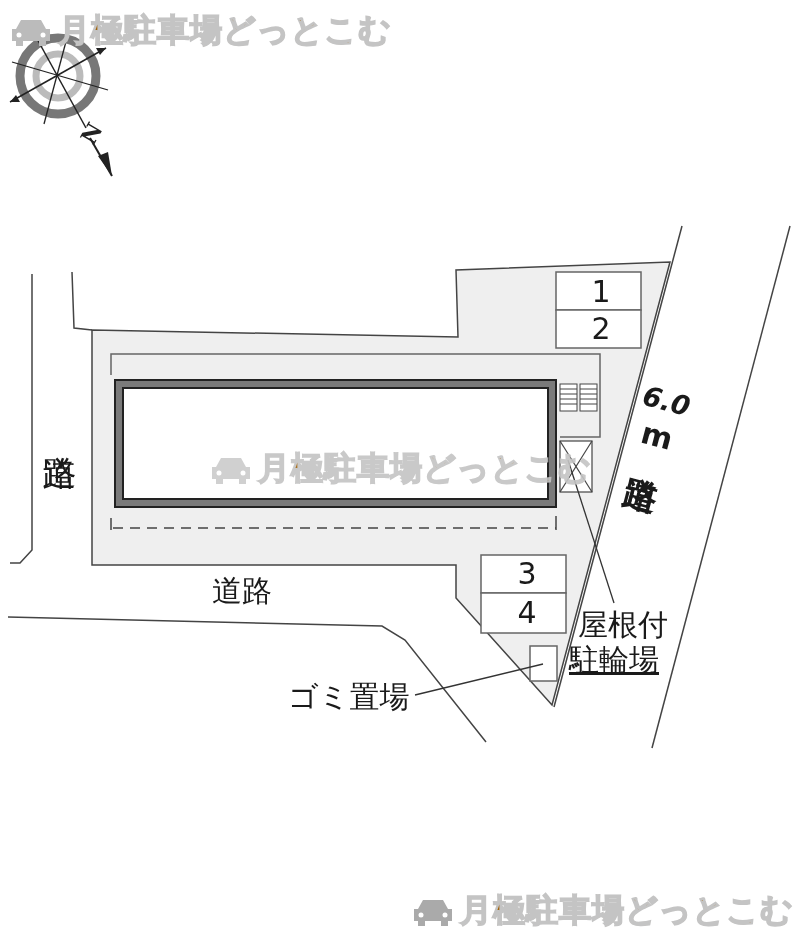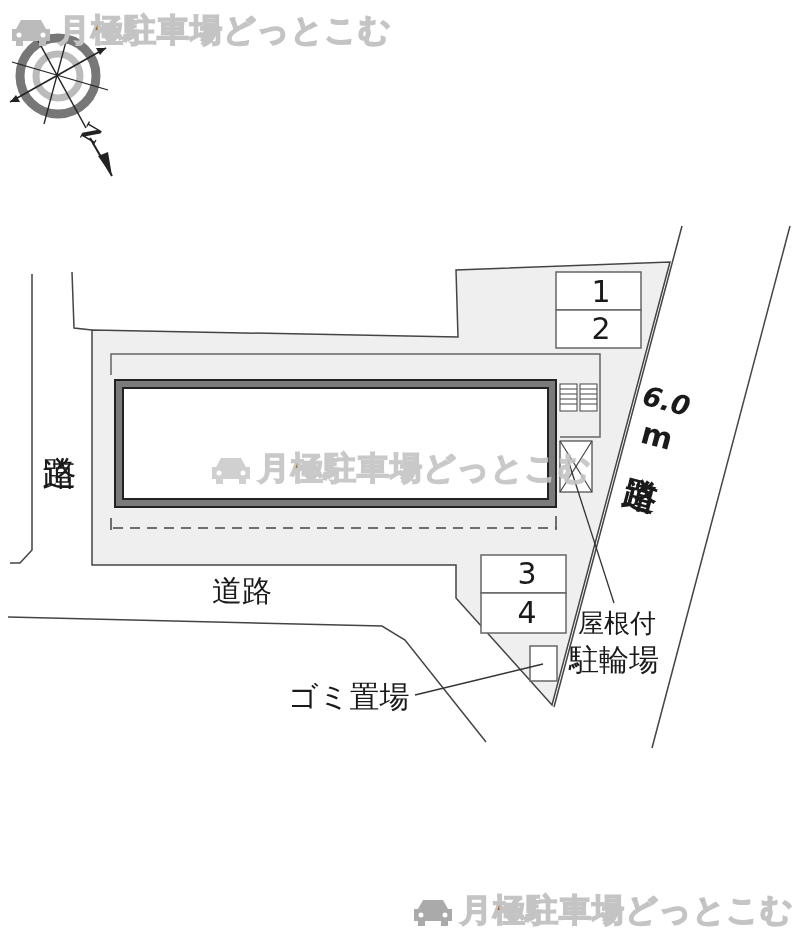--- a/index.html
+++ b/index.html
@@ -95,22 +95,22 @@
 
 <div class="lbl vert" style="left:43px; top:430px; font-size:34px;">道路</div>
 <div class="lbl" style="left:212px; top:576px; font-size:30px;">道路</div>
 
 <div style="position:absolute; left:640px; top:388px; transform:rotate(15deg); transform-origin:center top; width:60px; text-align:center;">
   <div class="lbl" style="position:static; font-size:27px; font-weight:bold; font-style:italic;">6.0</div>
   <div class="lbl" style="position:static; font-size:30px; font-weight:bold; margin-top:8px;">m</div>
   <div class="lbl vert" style="position:static; font-size:34px; font-weight:bold; margin:2px auto 0;">道路</div>
 </div>
 
-<div class="lbl" style="left:578px; top:610px; font-size:26px;">屋根付</div>
-<div class="lbl" style="left:569px; top:645px; font-size:30px;">駐輪場</div>
+<div class="lbl" style="left:578px; top:610px; font-size:30px;">屋根付</div>
+<div class="lbl" style="left:569px; top:645px; font-size:30px;text-decoration:underline;">駐輪場</div>
 
 <div class="lbl" style="left:288px; top:682px; font-size:30px;">ゴミ置場</div>
 
 <div class="wm" style="left:10px; top:14px; font-size:32px;">
   <svg class="car" width="42" height="30" viewBox="0 0 42 30">
     <path d="M6 12 L11 3 H31 L36 12 H40 V24 H2 V12 Z" fill="#bbb"></path>
     <rect x="6" y="24" width="7" height="5" fill="#bbb"></rect>
       <rect x="29" y="24" width="7" height="5" fill="#bbb"></rect>
     <circle cx="9" cy="18" r="2.5" fill="#fff"></circle>
       <circle cx="33" cy="18" r="2.5" fill="#fff"></circle>

